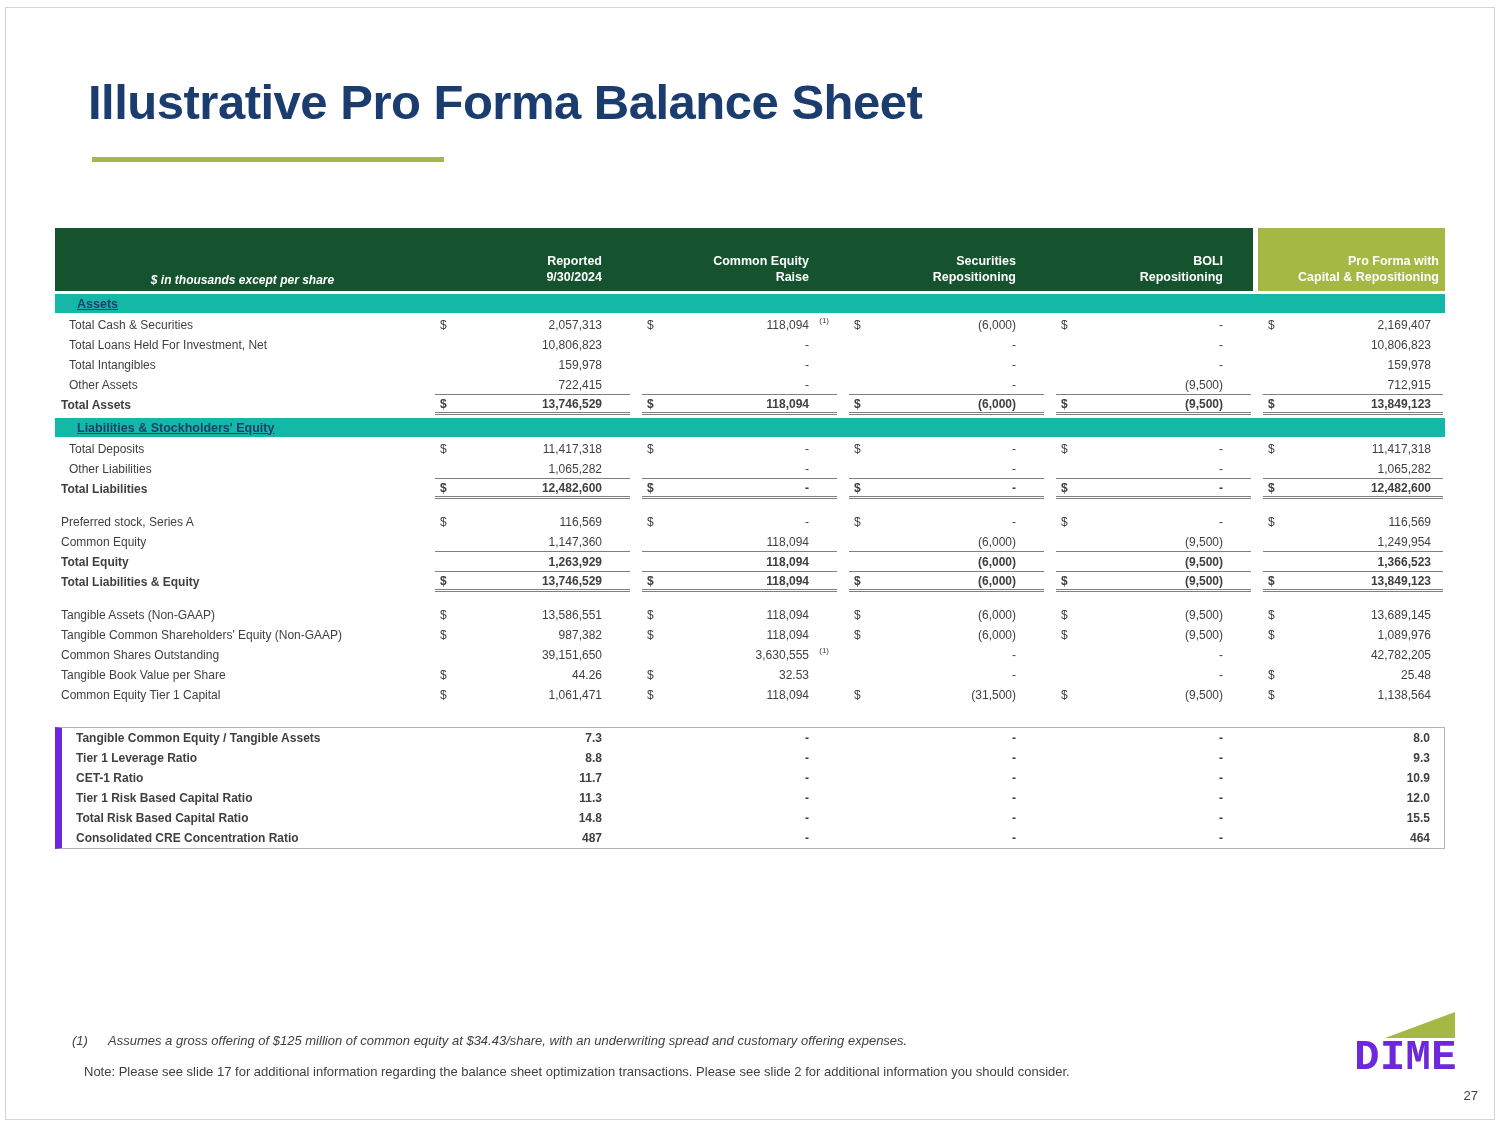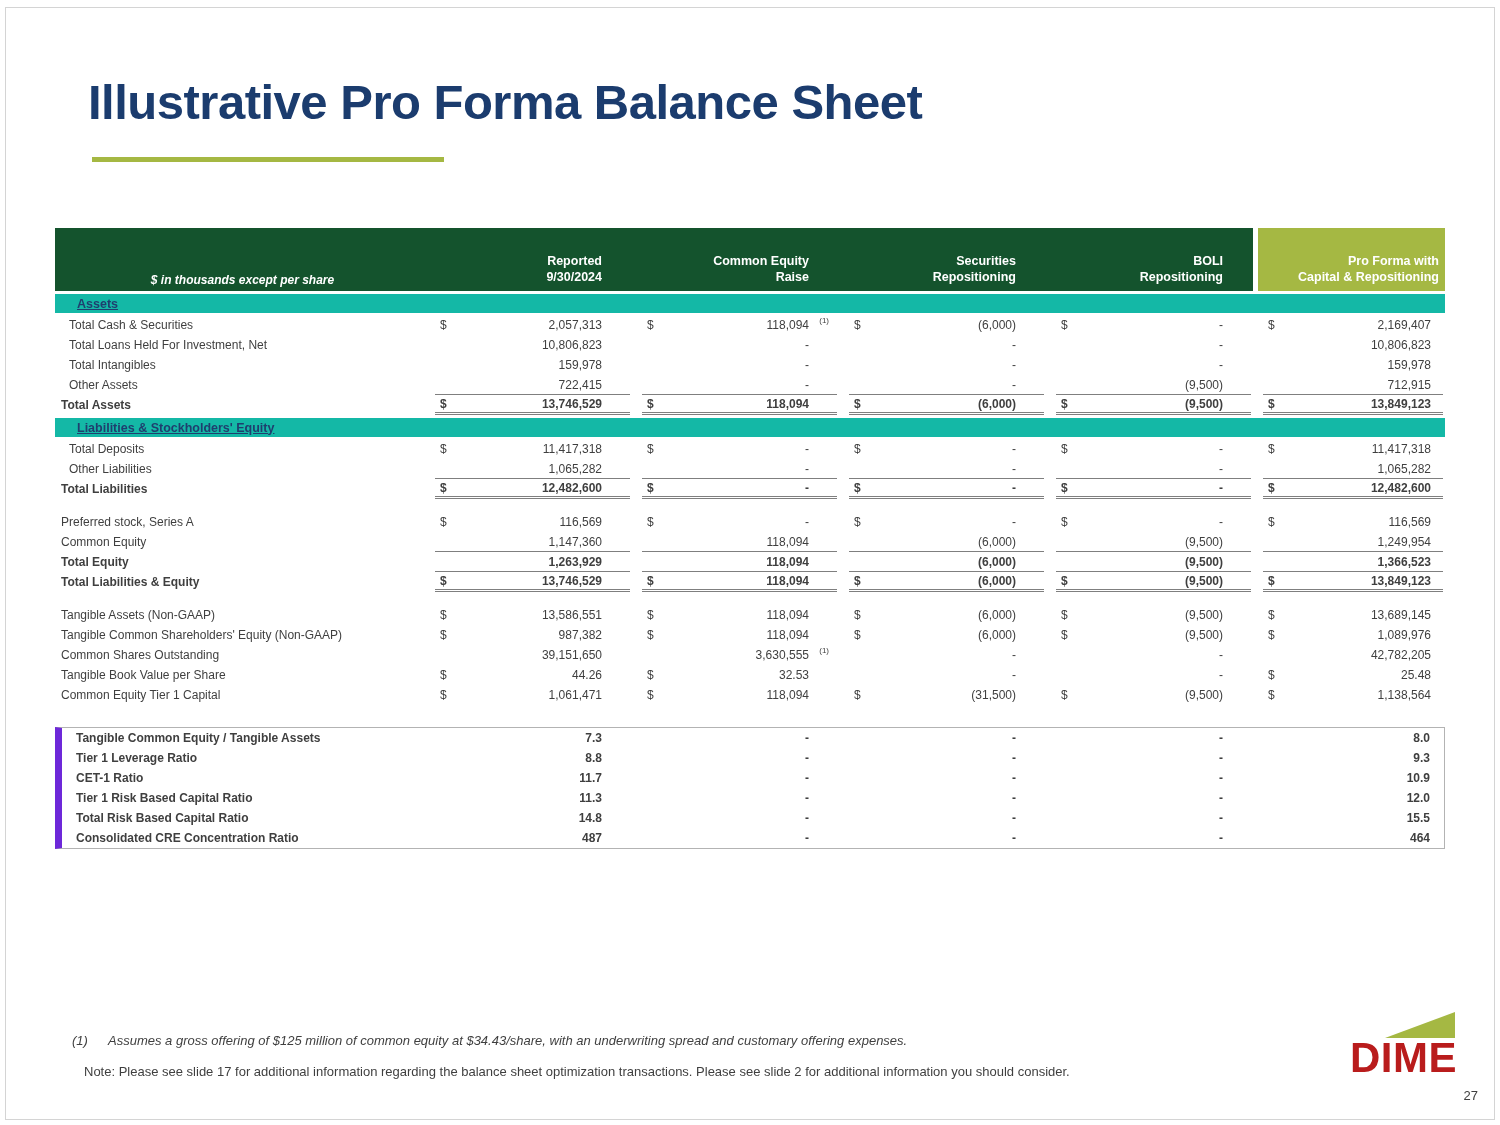--- a/index.html
+++ b/index.html
@@ -32,21 +32,21 @@
   tr.spacer-sm td{height:9px;}
   tr.ratio td:first-child{border-left:7px solid #6d28d9;}
   tr.ratio td:last-child{border-right:1px solid #b3b3b3;}
   tr.box-top td{border-top:1px solid #b3b3b3;}
   tr.box-bottom td{border-bottom:1px solid #b3b3b3;}
   .footnote{position:absolute;left:72px;top:1033px;font-size:13px;font-style:italic;color:#3f3f3f;}
   .fn-marker{display:inline-block;width:36px;}
   .note{position:absolute;left:72px;top:1064px;font-size:13px;color:#3f3f3f;margin-left:12px;}
   .logo{position:absolute;left:1333px;top:1012px;width:124px;height:76px;}
   .logo-mark{position:absolute;top:0;right:2px;width:70px;height:26px;background:#a5b843;clip-path:polygon(0 100%,100% 0,100% 100%);}
-  .logo-text{position:absolute;right:0;top:22px;font-size:42px;font-weight:bold;color:#b91c1c;letter-spacing:0.5px;}
+  .logo-text{position:absolute;right:0;top:22px;font-size:42px;font-weight:bold;color:#6d28d9;letter-spacing:0.5px;font-family:Liberation Mono, monospace;}
   .page-num{position:absolute;right:22px;top:1088px;font-size:13px;color:#3f3f3f;}
 </style>
 </head>
 <body>
 
 <div class="slide-frame"></div>
 
 <div class="title">Illustrative Pro Forma Balance Sheet</div>
 <div class="title-rule"></div>
 

